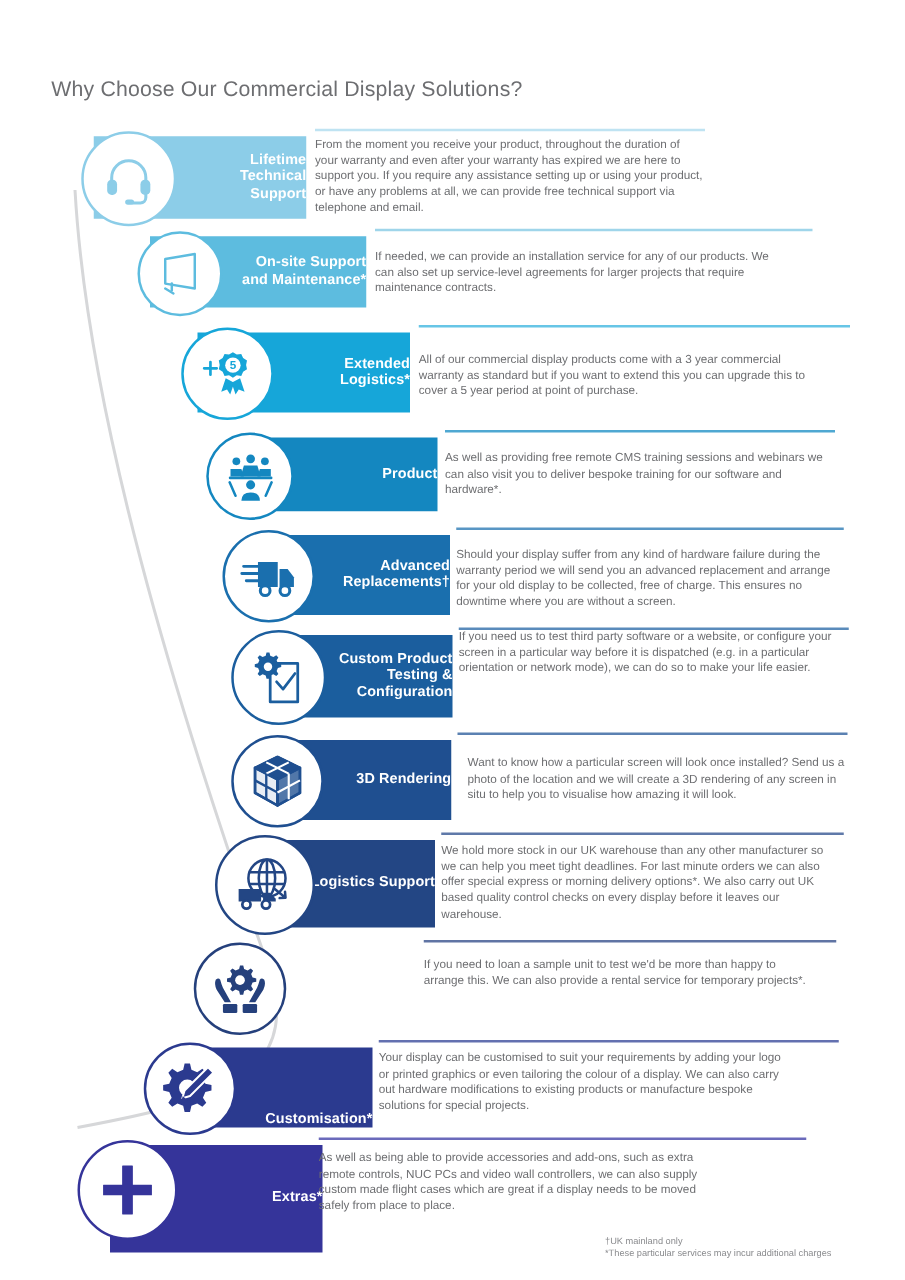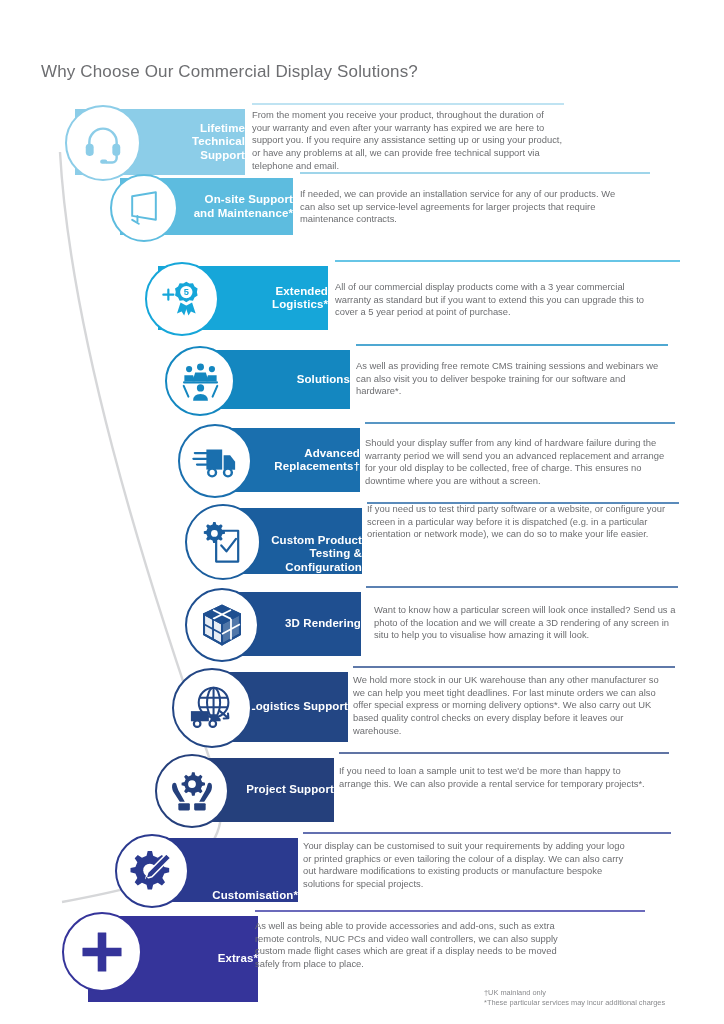--- a/index.html
+++ b/index.html
@@ -114,21 +114,21 @@
       <path d="M13 36 V31 a19 19 0 0 1 38 0 v5"></path>
       <rect x="8" y="33" width="11" height="17" rx="5" fill="currentColor" stroke="none"></rect>
       <rect x="45" y="33" width="11" height="17" rx="5" fill="currentColor" stroke="none"></rect>
       <path d="M51 50 v3 a6 6 0 0 1 -6 6 h-8"></path>
       <rect x="28" y="55" width="10" height="6" rx="3" fill="currentColor" stroke="none"></rect>
     </svg>
           </span>
         </div>
         <div class="copy" style="left: 252px; width: 312px; top: 6px;">From the moment you receive your product, throughout the duration of your warranty and even after your warranty has expired we are here to support you. If you require any assistance setting up or using your product, or have any problems at all, we can provide free technical support via telephone and email.</div>
       </div>
-      <div class="row" style="left: 0px; top: 172px; width: 704px; height: 63px;">
+      <div class="row" style="left: 0px; top: 183px; width: 704px; height: 63px;">
         <div class="topline" style="left: 300px; width: 350px; background: rgb(159, 213, 234); top: 0px;"></div>
         <div class="bar" style="left: 120px; width: 173px; background: rgb(93, 188, 223); top: 6px; height: 57px;">
           <div class="bar-title">On-site Support
 and Maintenance*</div>
         </div>
         <div class="circle" style="left: 110px; width: 68px; height: 68px; top: 1.5px; border: 2.4px solid rgb(93, 188, 223);">
           <span style="color: rgb(93, 188, 223); width: 42px; height: 42px; display: block;">
             <svg viewBox="0 0 64 64" width="100%" height="100%" fill="none" stroke="currentColor" stroke-width="3" stroke-linecap="round" stroke-linejoin="round">
       <path d="M14 14 L50 8 L50 50 L14 44 Z"></path>
       <path d="M22 44 L22 52"></path>
@@ -156,21 +156,21 @@
       <circle cx="38" cy="22.4" r="8.6" fill="#ffffff" stroke="none"></circle>
       <text x="38" y="27" font-family="Liberation Sans, sans-serif" font-size="13" font-weight="bold" text-anchor="middle" fill="currentColor" stroke="none">5</text>
     </svg>
           </span>
         </div>
         <div class="copy" style="left: 335px; width: 320px; top: 21px;">All of our commercial display products come with a 3 year commercial warranty as standard but if you want to extend this you can upgrade this to cover a 5 year period at point of purchase.</div>
       </div>
       <div class="row" style="left: 0px; top: 344px; width: 724px; height: 65px;">
         <div class="topline" style="left: 356px; width: 312px; background: rgb(79, 168, 210); top: 0px;"></div>
         <div class="bar" style="left: 185px; width: 165px; background: rgb(20, 135, 192); top: 6px; height: 59px;">
-          <div class="bar-title">Solutions</div>
+          <div class="bar-title">Product</div>
         </div>
         <div class="circle" style="left: 165px; width: 70px; height: 70px; top: 1.5px; border: 2.4px solid rgb(20, 135, 192);">
           <span style="color: rgb(20, 135, 192); width: 43px; height: 43px; display: block;">
             <svg viewBox="0 0 64 64" width="100%" height="100%" fill="currentColor" stroke="none">
       <circle cx="15" cy="15" r="4.6"></circle>
               <circle cx="32" cy="12" r="5.2"></circle>
               <circle cx="49" cy="15" r="4.6"></circle>
       <path d="M8 24 h13 l3 9 h-16 Z"></path>
       <path d="M24 20 h16 l4 13 h-24 Z"></path>
       <path d="M43 24 h13 l0 9 h-16 Z"></path>
@@ -199,21 +199,21 @@
       </g>
       <circle cx="28" cy="48" r="5.4" fill="#ffffff" stroke="currentColor" stroke-width="3.4"></circle>
       <circle cx="50" cy="48" r="5.4" fill="#ffffff" stroke="currentColor" stroke-width="3.4"></circle>
     </svg>
           </span>
         </div>
         <div class="copy" style="left: 365px; width: 308px; top: 15px;">Should your display suffer from any kind of hardware failure during the warranty period we will send you an advanced replacement and arrange for your old display to be collected, free of charge. This ensures no downtime where you are without a screen.</div>
       </div>
       <div class="row" style="left: 0px; top: 502px; width: 724px; height: 72px;">
         <div class="topline" style="left: 367px; width: 312px; background: rgb(90, 139, 187); top: 0px;"></div>
-        <div class="bar" style="left: 207px; width: 155px; background: rgb(27, 94, 158); top: 6px; height: 66px; align-items: flex-end;">
+        <div class="bar" style="left: 207px; width: 155px; background: rgb(27, 94, 158); top: 6px; height: 66px;">
           <div class="bar-title">Custom Product
 Testing &amp;
 Configuration</div>
         </div>
         <div class="circle" style="left: 185px; width: 76px; height: 76px; top: 2px; border: 2.4px solid rgb(27, 94, 158);">
           <span style="color: rgb(27, 94, 158); width: 47px; height: 47px; display: block;">
             <svg viewBox="0 0 64 64" width="100%" height="100%" fill="none" stroke="currentColor" stroke-width="3" stroke-linecap="round" stroke-linejoin="round">
       <path d="M22 16 h30 v42 h-30 Z"></path>
       <path d="M29 36 l7 8 13 -17"></path>
       <g fill="currentColor" stroke="none" transform="translate(5,4)">
@@ -263,23 +263,20 @@
       <circle cx="13" cy="52" r="4.2" fill="#ffffff" stroke="currentColor" stroke-width="2.8"></circle>
       <circle cx="33" cy="52" r="4.2" fill="#ffffff" stroke="currentColor" stroke-width="2.8"></circle>
       <path d="M42 36 L53 45 M53 45 l-6 .4 M53 45 l-.5 -6" stroke-linecap="round"></path>
     </svg>
           </span>
         </div>
         <div class="copy" style="left: 353px; width: 320px; top: 8px;">We hold more stock in our UK warehouse than any other manufacturer so we can help you meet tight deadlines. For last minute orders we can also offer special express or morning delivery options*. We also carry out UK based quality control checks on every display before it leaves our warehouse.</div>
       </div>
       <div class="row" style="left: 0px; top: 752px; width: 724px; height: 70px;">
         <div class="topline" style="left: 339px; width: 330px; background: rgb(96, 116, 164); top: 0px;"></div>
-        <div class="bar" style="left: 178px; width: 156px; background: rgb(37, 64, 124); top: 6px; height: 64px;">
-          <div class="bar-title">Project Support</div>
-        </div>
         <div class="circle" style="left: 155px; width: 74px; height: 74px; top: 2px; border: 2.4px solid rgb(37, 64, 124);">
           <span style="color: rgb(37, 64, 124); width: 46px; height: 46px; display: block;">
             <svg viewBox="0 0 64 64" width="100%" height="100%" fill="currentColor" stroke="none">
       <path d="M32 6 l3.6 0 1 4.1 3.9 1.6 3.5-2.2 2.6 2.6 -2.2 3.5 1.6 3.9 4.1 1 0 3.6 -4.1 1 -1.6 3.9 2.2 3.5 -2.6 2.6 -3.5-2.2 -3.9 1.6 -1 4.1 -3.6 0 -1-4.1 -3.9-1.6 -3.5 2.2 -2.6-2.6 2.2-3.5 -1.6-3.9 -4.1-1 0-3.6 4.1-1 1.6-3.9 -2.2-3.5 2.6-2.6 3.5 2.2 3.9-1.6 Z"></path>
       <circle cx="32" cy="22.4" r="5.4" fill="#ffffff"></circle>
       <path d="M5 22 q-2 5 1 11 l9 14 h7 l-9-16 q-2-5 -3-9 q-2-3 -5 0 Z"></path>
       <path d="M59 22 q2 5 -1 11 l-9 14 h-7 l9-16 q2-5 3-9 q2-3 5 0 Z"></path>
       <rect x="13" y="49" width="16" height="10" rx="1.5"></rect>
       <rect x="35" y="49" width="16" height="10" rx="1.5"></rect>
     </svg>

